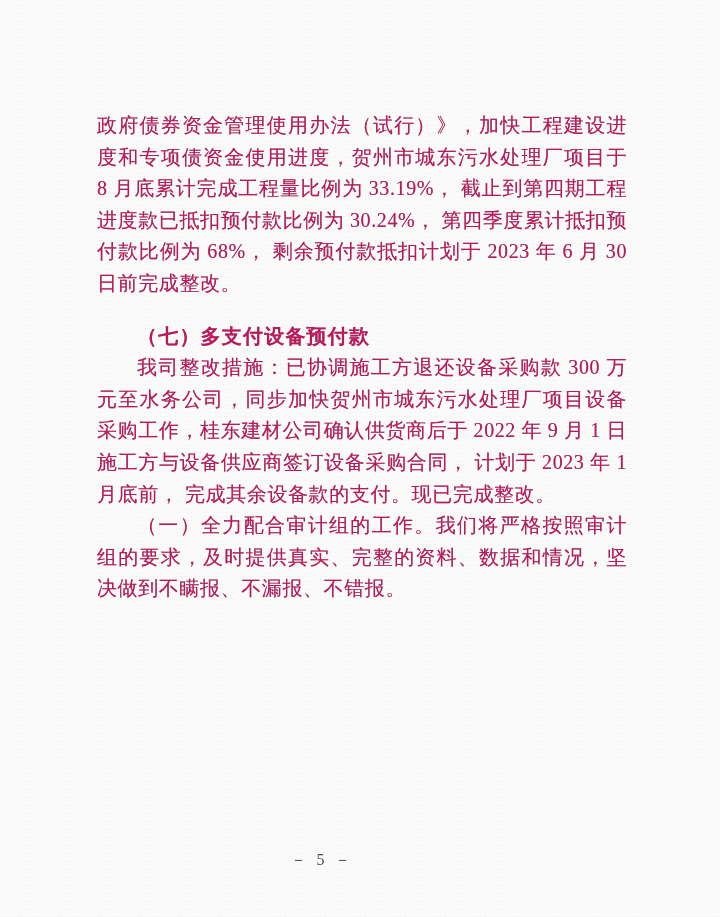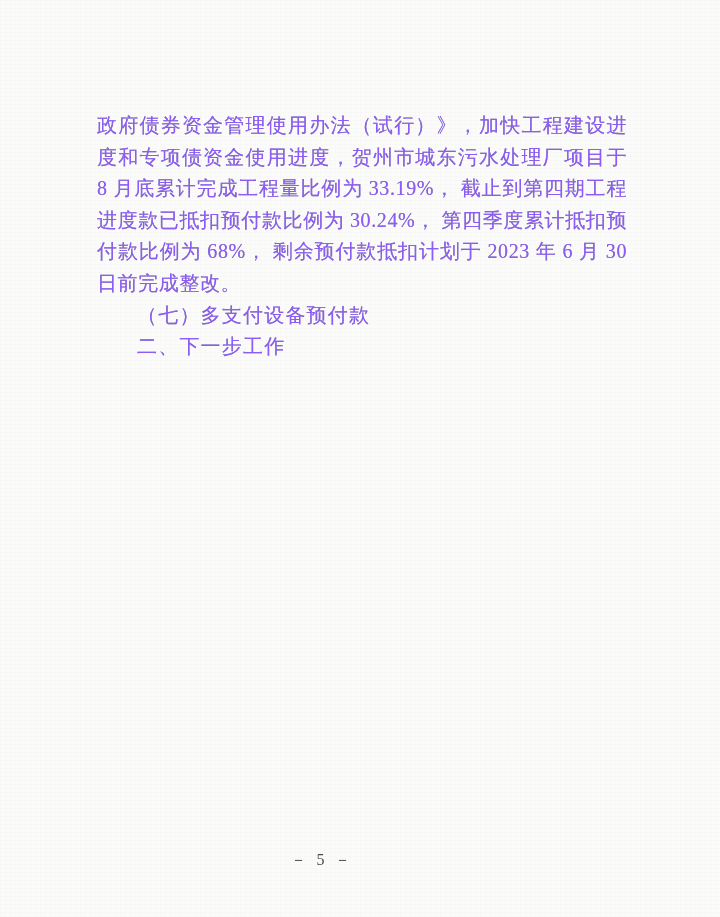--- a/index.html
+++ b/index.html
@@ -24,39 +24,40 @@
     background-image:
       repeating-linear-gradient(0deg, rgba(190,195,200,0.05) 0 1px, transparent 1px 4px),
       repeating-linear-gradient(90deg, rgba(190,195,200,0.04) 0 1px, transparent 1px 5px);
     pointer-events: none;
   }
   .text-block {
     position: absolute;
     left: 97px;
     top: 110px;
     width: 530px;
-    color: #8b5cf6;
+    color: #be185d;
   }
   .para {
     margin: 0;
     font-size: 20px;
     line-height: 31.6px;
     text-align: justify;
     text-align-last: left;
     letter-spacing: 0.6px;
     text-shadow: 0 0 0.6px rgba(40,40,40,0.45);
     word-break: break-all;
   }
   .indent {
     text-indent: 2em;
   }
   .heading {
-    font-weight: normal;
+    font-weight: bold;
     text-indent: 2em;
     letter-spacing: 1.2px;
+    margin-top: 21px;
   }
   .footer {
     position: absolute;
     top: 850px;
     left: 0;
     width: 644px;
     text-align: center;
     font-size: 16px;
     color: #4a4a4a;
     letter-spacing: 3px;
@@ -68,22 +69,23 @@
 
 <div class="page">
 
   <div class="text-block">
 
     <p class="para">政府债券资金管理使用办法（试行）》，加快工程建设进度和专项债资金使用进度，贺州市城东污水处理厂项目于 8 月底累计完成工程量比例为 33.19%， 截止到第四期工程进度款已抵扣预付款比例为 30.24%， 第四季度累计抵扣预付款比例为 68%， 剩余预付款抵扣计划于 2023 年 6 月 30 日前完成整改。</p>
 
     <p class="para heading">（七）多支付设备预付款</p>
 
 
+    <p class="para indent">我司整改措施：已协调施工方退还设备采购款 300 万元至水务公司，同步加快贺州市城东污水处理厂项目设备采购工作，桂东建材公司确认供货商后于 2022 年 9 月 1 日施工方与设备供应商签订设备采购合同， 计划于 2023 年 1 月底前， 完成其余设备款的支付。现已完成整改。</p>
 
-    <p class="para heading">二、下一步工作</p>
 
+    <p class="para indent">（一）全力配合审计组的工作。我们将严格按照审计组的要求，及时提供真实、完整的资料、数据和情况，坚决做到不瞒报、不漏报、不错报。</p>
 
 
   </div>
 
   <div class="footer">－ 5 －</div>
 
 </div>
 
 </body></html>

